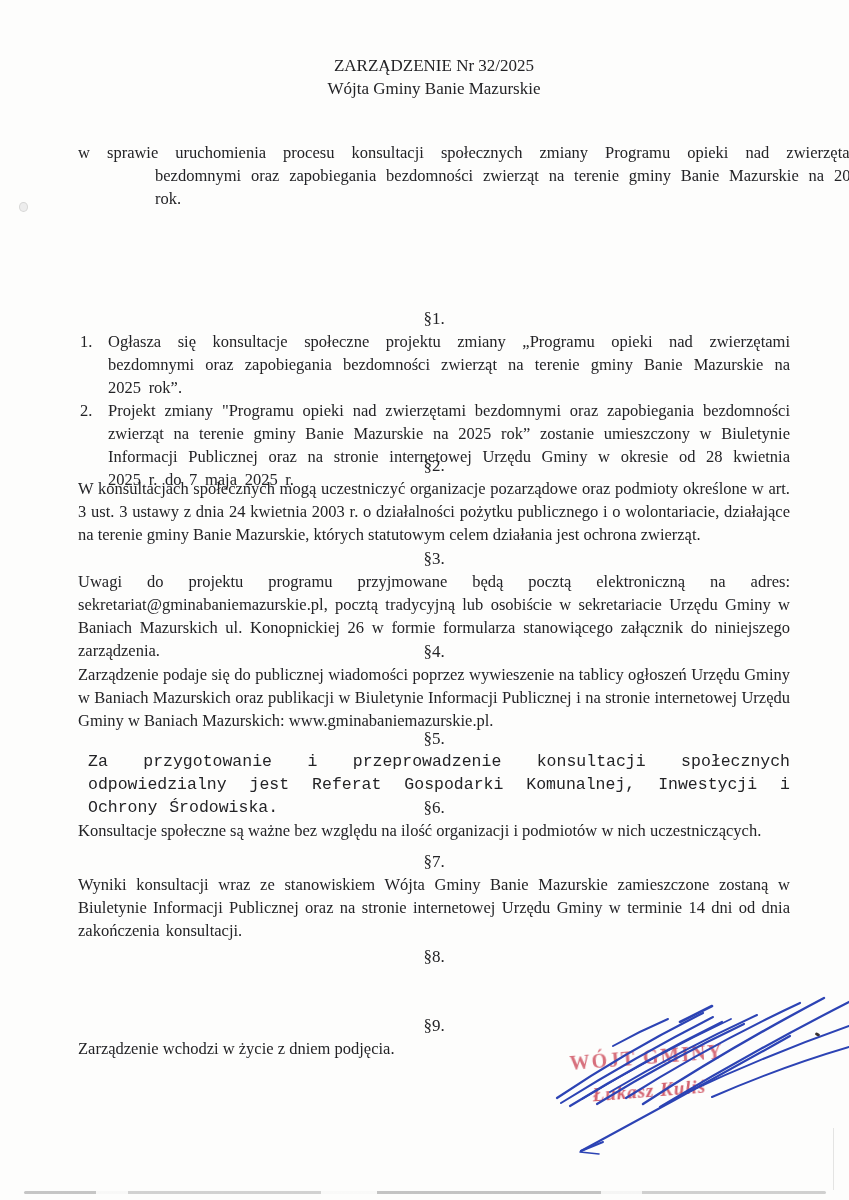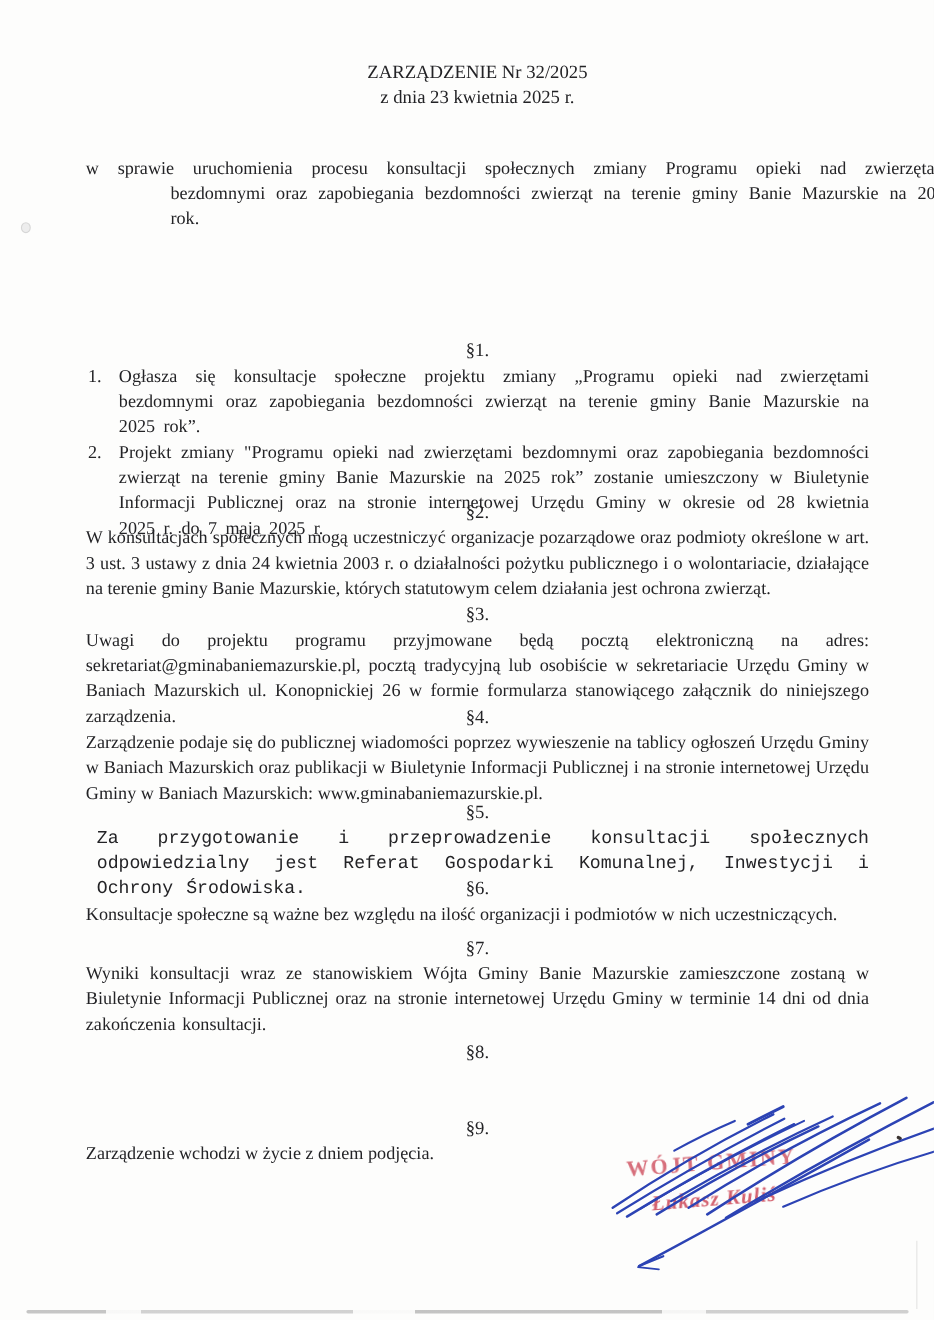--- a/index.html
+++ b/index.html
@@ -58,21 +58,21 @@
     background:rgba(180,180,180,.35);
   }
 </style>
 </head>
 <body>
 
 <div class="page">
 
   <div class="abs doc-header" style="top:54px;">
     <div>ZARZĄDZENIE Nr 32/2025</div>
-    <div>z dnia 23 kwietnia 2025 r.</div>
+    <div>Wójta Gminy Banie Mazurskie</div>
   </div>
 
   <p class="abs subject" style="top:141px;">w sprawie uruchomienia procesu konsultacji społecznych zmiany Programu opieki nad zwierzętami bezdomnymi oraz zapobiegania bezdomności zwierząt na terenie gminy Banie Mazurskie na 2025 rok.</p>
 
 
   <div class="abs" style="top:307px;">
     <div class="sec-head">§1.</div>
     <ol class="items sec-body">
       <li>
         <span class="li-num">1.</span>

